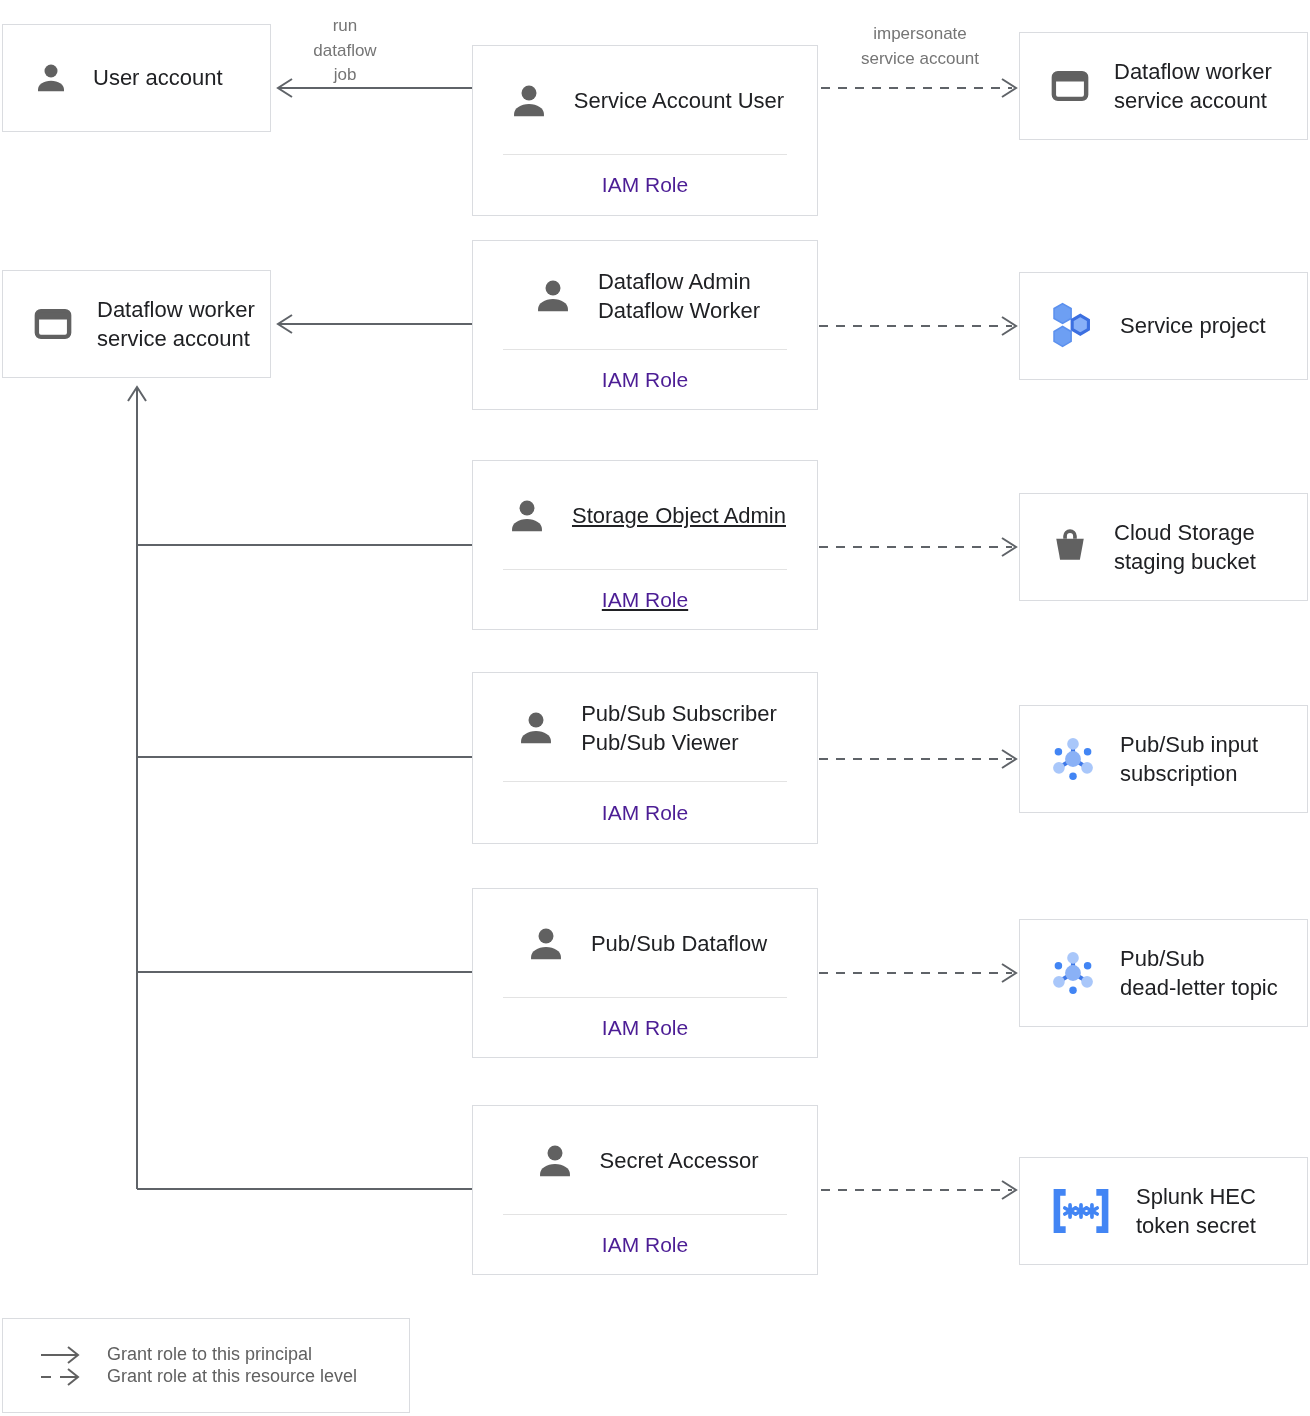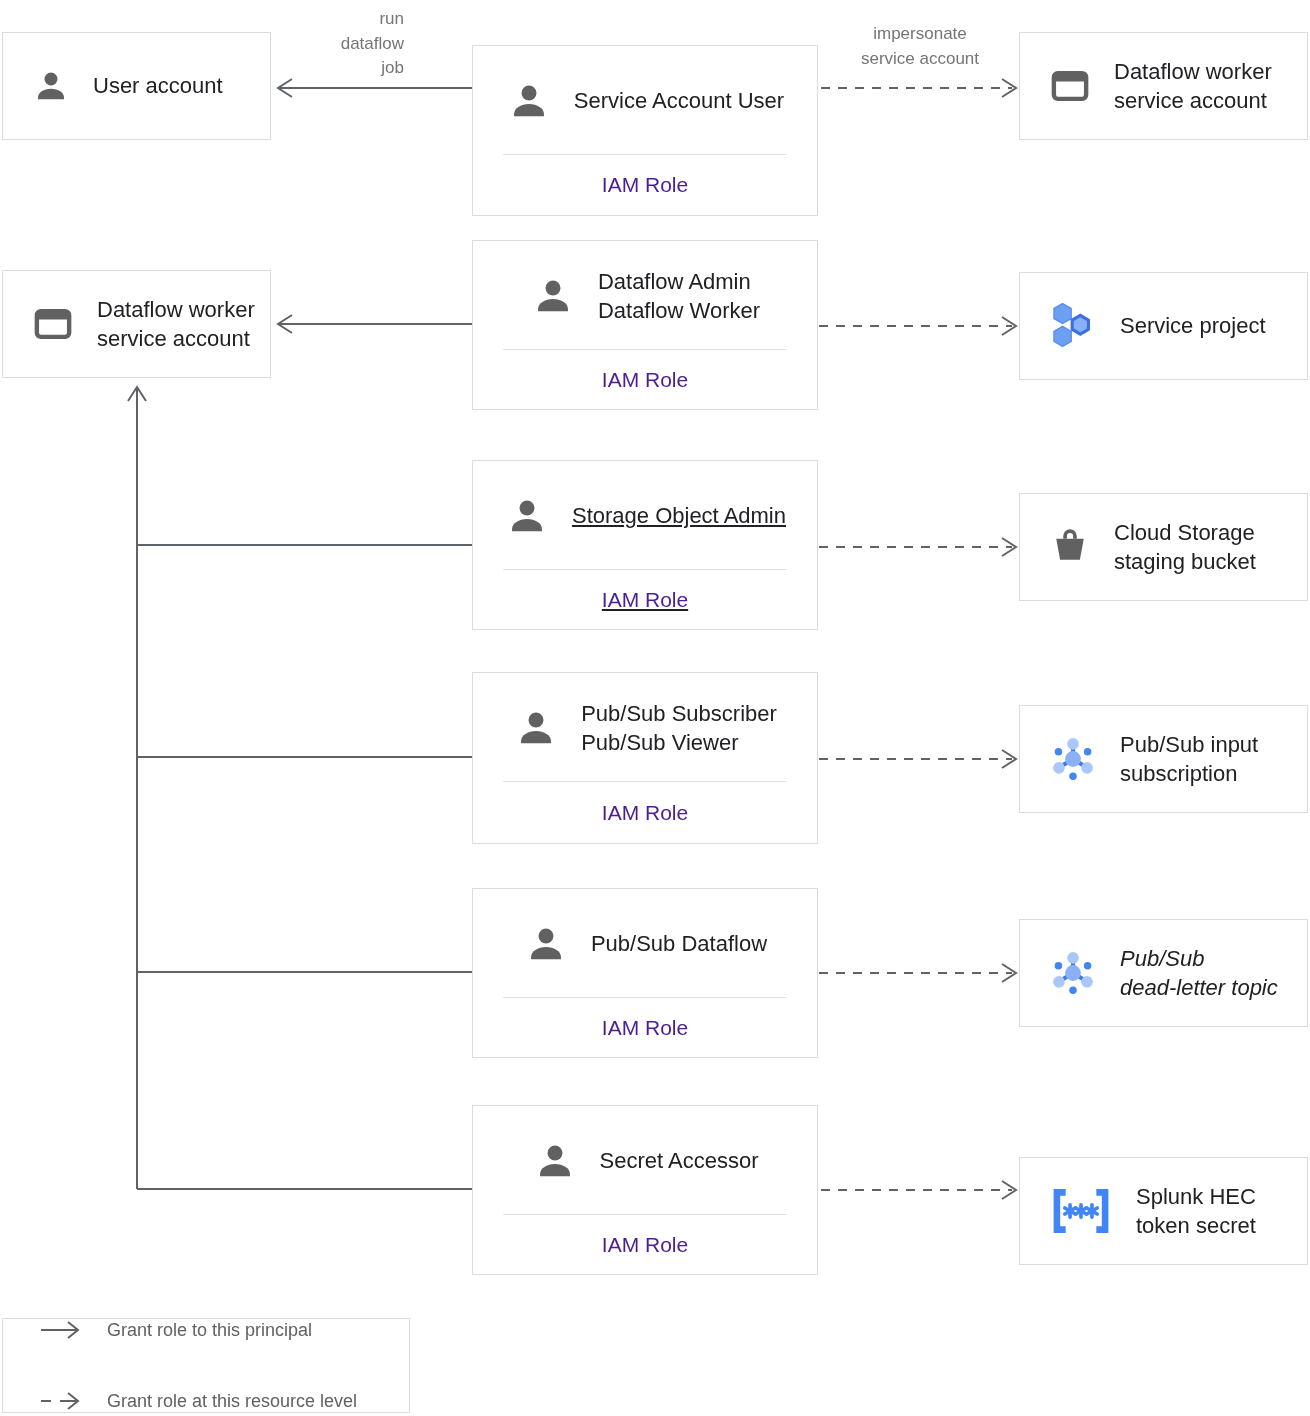--- a/index.html
+++ b/index.html
@@ -14,21 +14,21 @@
   .side .lbl{font-size:22px;color:#202124;line-height:1.32;}
   .role{display:flex;flex-direction:column;}
   .role-top{height:106px;display:flex;align-items:center;justify-content:center;gap:22px;padding-top:2px;}
   .role-title{font-size:22px;color:#202124;line-height:1.33;}
   .role-divider{height:1px;background:#e3e3e3;margin:0 30px;}
   .role-sub{flex:1;display:flex;align-items:center;justify-content:center;font-size:21px;color:#4c1d95;}
   .icn{display:flex;flex:none;}
   .edge-label{position:absolute;font-size:17px;color:#757575;text-align:center;line-height:1.45;}
   .legend{
     position:absolute;left:2px;top:1318px;width:408px;height:95px;border:1px solid #dadce0;
-    box-sizing:border-box;display:flex;flex-direction:column;justify-content:space-between;padding-left:36px;
+    box-sizing:border-box;display:flex;flex-direction:column;justify-content:center;padding-left:36px;
   }
   .legend-row{display:flex;align-items:center;gap:20px;}
   .legend-row .txt{font-size:18px;color:#616161;}
   svg{display:block;}
 </style>
 </head>
 <body>
 
 <div class="canvas">
 
@@ -61,31 +61,31 @@
 
       <path d="M472 1189H137"></path>
       <path stroke-dasharray="9 8" d="M821 1190H1012"></path>
         <path d="M1002 1181 1016 1190 1002 1199"></path>
 
       <path d="M137 1189V387"></path>
         <path d="M128 401 137 387 146 401"></path>
     </g>
   </svg>
 
-  <div class="edge-label" style="left:286px;top:7px;width:118px;text-align:right;">
+  <div class="edge-label" style="left:286px;top:14px;width:118px;">
     <div>run</div>
     <div>dataflow</div>
     <div>job</div>
   </div>
   <div class="edge-label" style="left:830px;top:22px;width:180px;">
     <div>impersonate</div>
     <div>service account</div>
   </div>
 
-  <div class="node side" style="left:2px;top:32px;width:269px;height:108px;">
+  <div class="node side" style="left:2px;top:24px;width:269px;height:108px;">
     <span class="icn">
       <svg width="40" height="40" viewBox="0 0 24 24">
           <circle cx="12" cy="7.8" r="3.9" fill="#616161"></circle>
           <path d="M4.2 20v-1.2c0-2.9 3.5-5.2 7.8-5.2s7.8 2.3 7.8 5.2V20z" fill="#616161"></path>
         </svg>
     </span>
     <div class="lbl">
       <div>User account</div>
     </div>
   </div>
@@ -256,21 +256,21 @@
         <circle cx="38" cy="17" r="3.6" fill="#4285f4"></circle>
         <circle cx="24" cy="40.5" r="3.6" fill="#4285f4"></circle>
       </svg>
     </span>
     <div class="lbl">
       <div>Pub/Sub input</div>
       <div>subscription</div>
     </div>
   </div>
 
-  <div class="node side" style="left:1019px;top:919px;width:289px;height:108px;font-style:italic;">
+  <div class="node side" style="left:1019px;top:919px;width:289px;height:108px;">
     <span class="icn">
       <svg width="50" height="50" viewBox="0 0 48 48">
         <g stroke="#3e78e8" stroke-width="4">
             <path d="M24 24V10"></path>
             <path d="M24 24 11 32"></path>
             <path d="M24 24 37 32"></path>
           </g>
         <circle cx="24" cy="9.5" r="5.6" fill="#a9c7fa"></circle>
         <circle cx="10.5" cy="32.5" r="5.6" fill="#a9c7fa"></circle>
         <circle cx="37.5" cy="32.5" r="5.6" fill="#a9c7fa"></circle>

